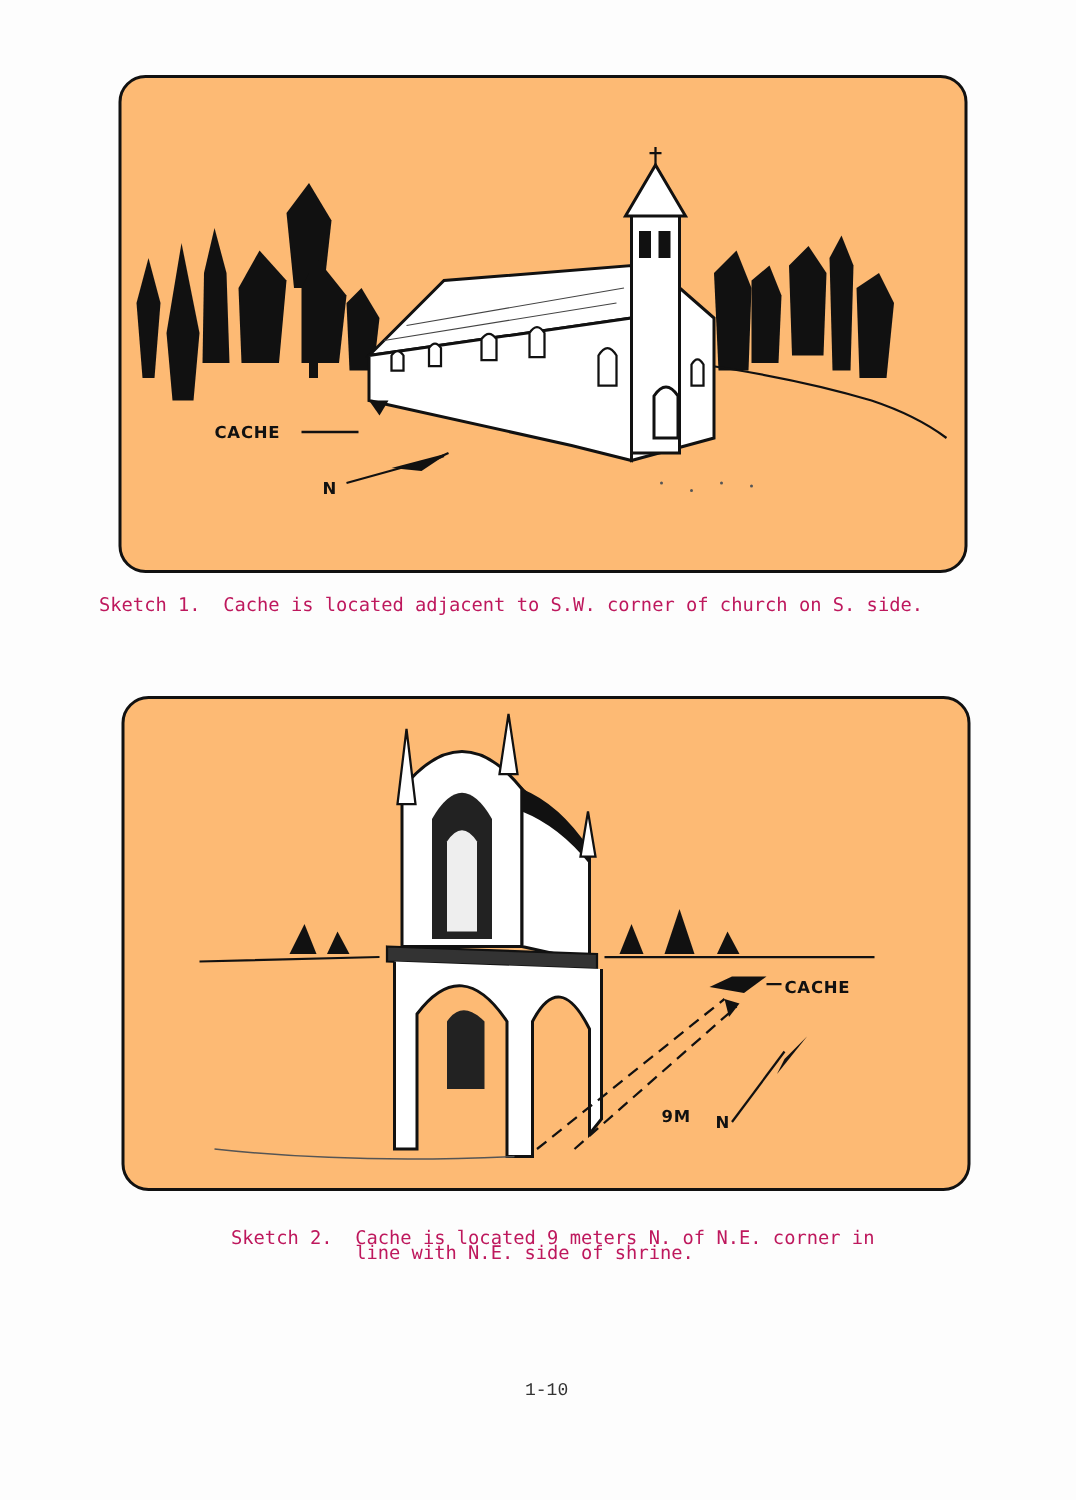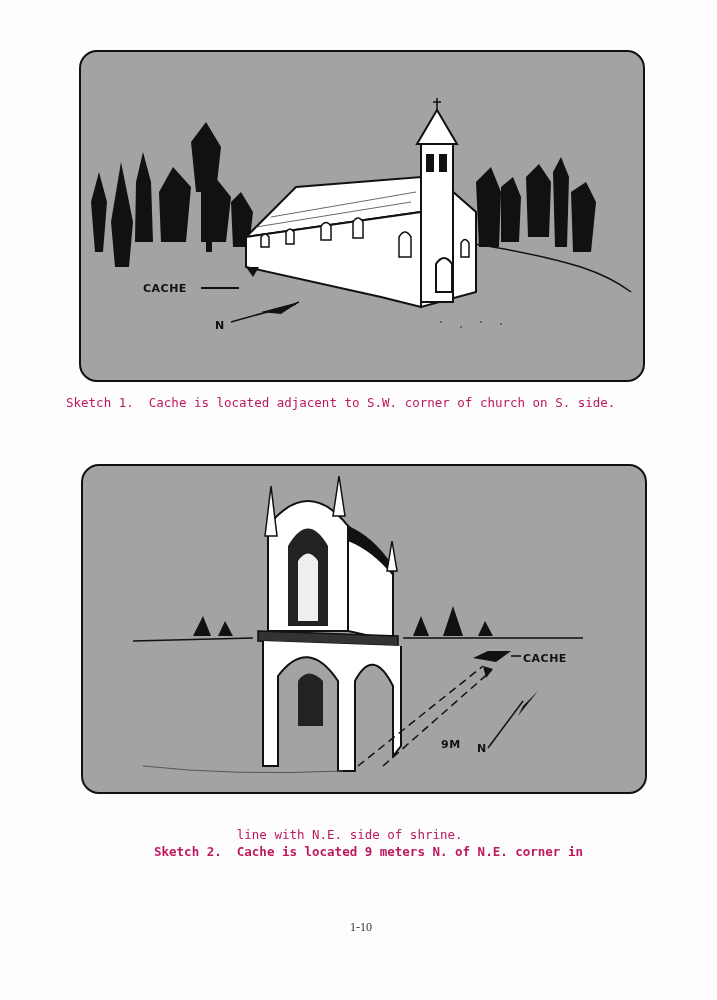--- a/index.html
+++ b/index.html
@@ -1,20 +1,20 @@
 <!DOCTYPE html>
 <html><head>
   <meta charset="utf-8">
   <style>
     html, body { margin:0; padding:0; }
     body { width:717px; height:1000px; background:#fdfdfd; position:relative; overflow:hidden; font-family:"DejaVu Sans Mono", monospace; color:#1a1a1a; }
-    .frame { position:absolute; border:2.5px solid #111; border-radius:18px; background:#a3a3a3; overflow:hidden; }
+    .frame { position:absolute; border:2.5px solid #111; border-radius:18px; background:#fdba74; overflow:hidden; }
     .caption { position:absolute; font-family:"DejaVu Sans Mono", "Liberation Mono", monospace; font-size:12.5px; color:#be185d; white-space:pre; line-height:16px; }
     .lbl { position:absolute; font-family:"DejaVu Sans", sans-serif; font-weight:bold; font-size:11px; color:#111; letter-spacing:0.5px; }
-    .pageno { position:absolute; font-family:Liberation Serif, serif; font-size:12px; color:#333; }
+    .pageno { position:absolute; font-family:Liberation Mono, monospace; font-size:12px; color:#333; }
     svg { position:absolute; left:0; top:0; }
   </style>
 </head>
 <body>
 
 <div class="frame" style="left:79px; top:50px; width:562px; height:328px;">
   <svg width="562" height="328" viewBox="0 0 562 328">
 
     <g fill="#111">
       <path d="M10 150 L18 120 L26 150 L22 200 L14 200 Z"></path>
@@ -120,16 +120,16 @@
     <path d="M400 200 L403 212 L410 203 Z" fill="#111"></path>
 
     <path d="M405 282 L440 235" stroke="#111" stroke-width="1.5"></path>
     <path d="M435 250 L455 225 L440 240 Z" fill="#111"></path>
   </svg>
   <span class="lbl" style="left:440px; top:186px;">CACHE</span>
   <span class="lbl" style="left:358px; top:230px;margin-top:42px;">9M</span>
   <span class="lbl" style="left:394px; top:276px;">N</span>
 </div>
 
-<div class="caption" style="left:154px; top:844px;font-weight:bold;">Sketch 2.  Cache is located 9 meters N. of N.E. corner in</div>
+<div class="caption" style="left:154px; top:817px;">Sketch 2.  Cache is located 9 meters N. of N.E. corner in</div>
 <div class="caption" style="left:154px; top:827px;">           line with N.E. side of shrine.</div>
 
 <div class="pageno" style="left:350px; top:920px;">1-10</div>
 
 </body></html>

